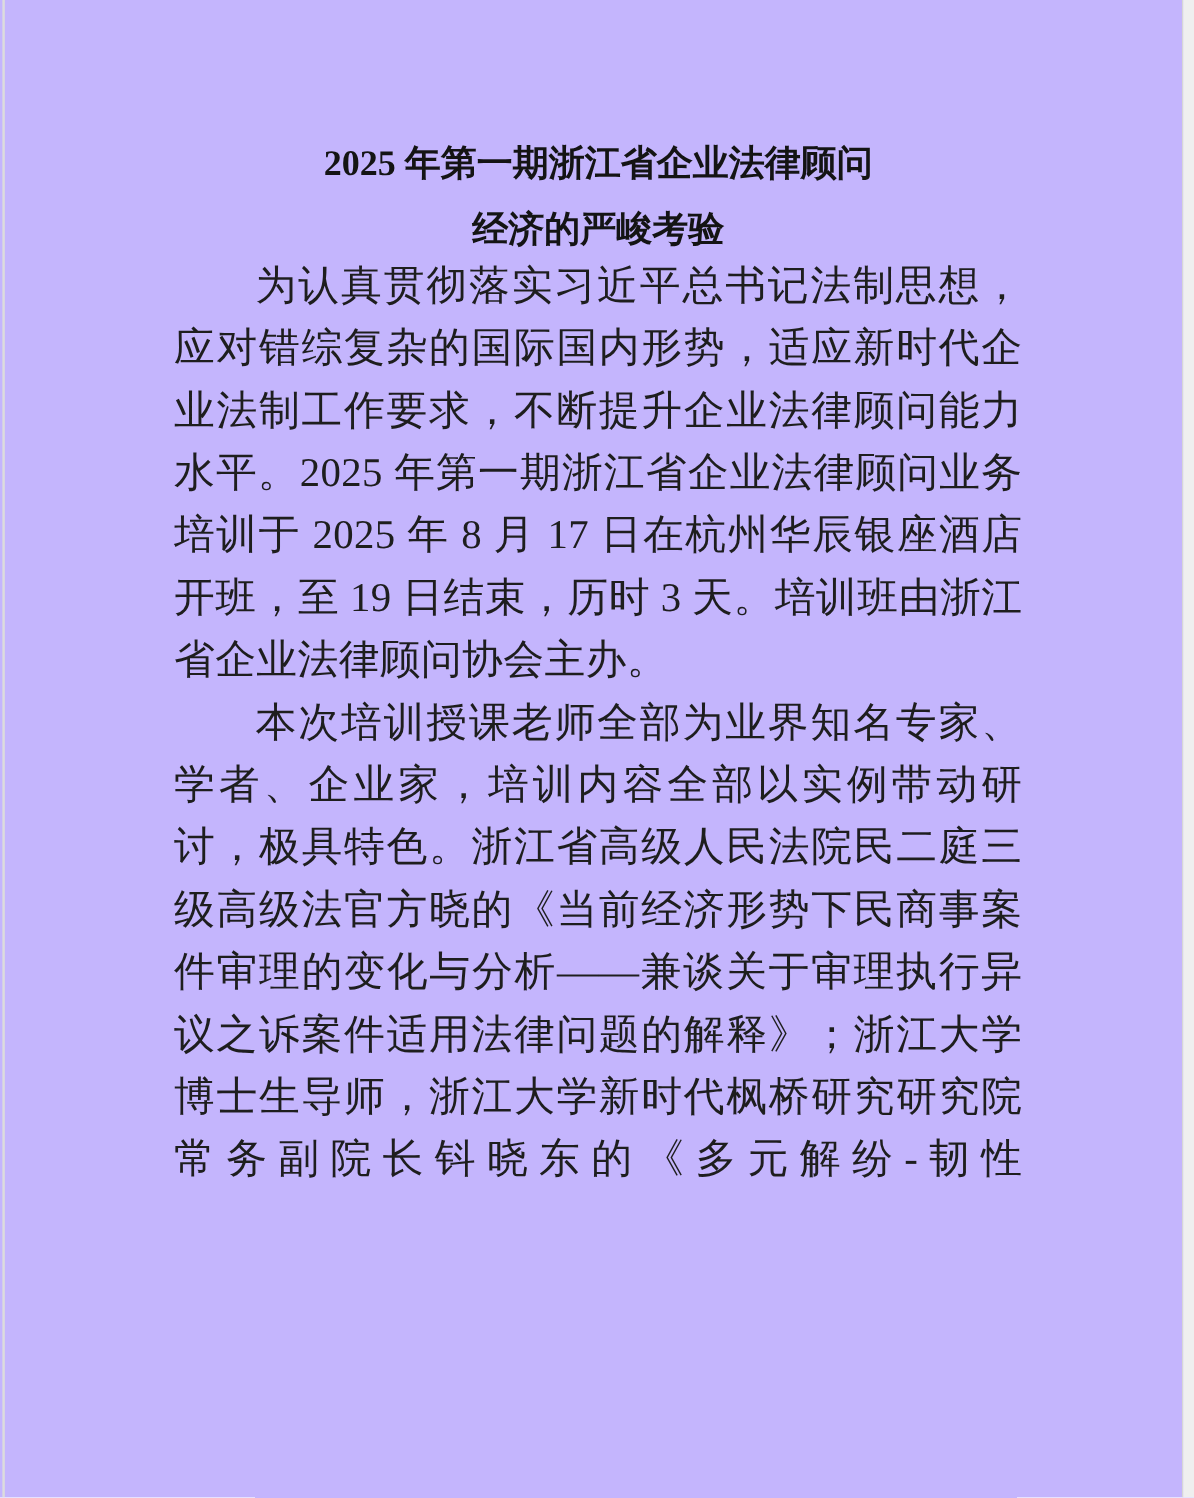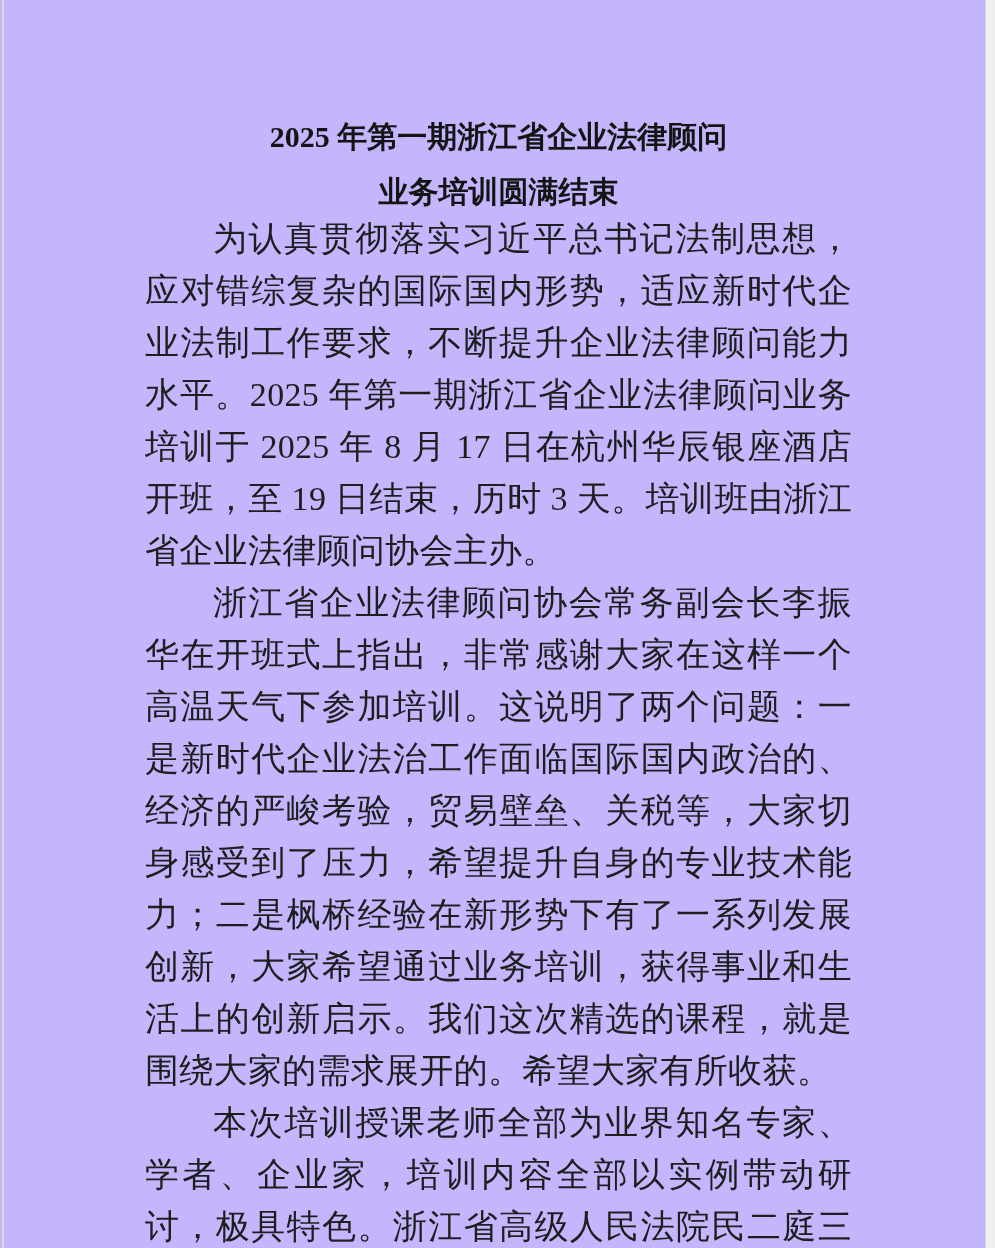--- a/index.html
+++ b/index.html
@@ -72,22 +72,21 @@
 <body>
 
 <div class="page">
   <div class="edge-left"></div>
   <div class="edge-right-line"></div>
   <div class="edge-right-fill"></div>
 
   <div class="content">
     <h1 class="doc-title">
       <span class="t-line">2025 年第一期浙江省企业法律顾问</span>
-      <span class="t-line">业务培训圆满结束</span>
+      <span class="t-line">经济的严峻考验</span>
     </h1>
 
     <div class="doc-body">
       <p>为认真贯彻落实习近平总书记法制思想，应对错综复杂的国际国内形势，适应新时代企业法制工作要求，不断提升企业法律顾问能力水平。2025 年第一期浙江省企业法律顾问业务培训于 2025 年 8 月 17 日在杭州华辰银座酒店开班，至 19 日结束，历时 3 天。培训班由浙江省企业法律顾问协会主办。</p>
-      <p>浙江省企业法律顾问协会常务副会长李振华在开班式上指出，非常感谢大家在这样一个高温天气下参加培训。这说明了两个问题：一是新时代企业法治工作面临国际国内政治的、经济的严峻考验，贸易壁垒、关税等，大家切身感受到了压力，希望提升自身的专业技术能力；二是枫桥经验在新形势下有了一系列发展创新，大家希望通过业务培训，获得事业和生活上的创新启示。我们这次精选的课程，就是围绕大家的需求展开的。希望大家有所收获。</p>
       <p class="justify-last">本次培训授课老师全部为业界知名专家、学者、企业家，培训内容全部以实例带动研讨，极具特色。浙江省高级人民法院民二庭三级高级法官方晓的《当前经济形势下民商事案件审理的变化与分析——兼谈关于审理执行异议之诉案件适用法律问题的解释》；浙江大学博士生导师，浙江大学新时代枫桥研究研究院常务副院长钭晓东的《多元解纷-韧性</p>
     </div>
   </div>
 </div>
 
 </body></html>

